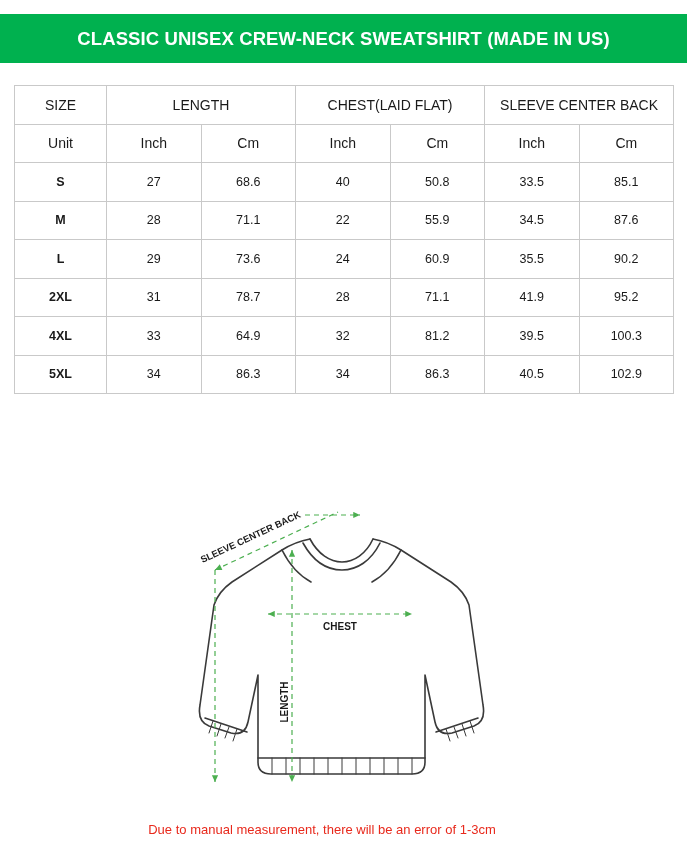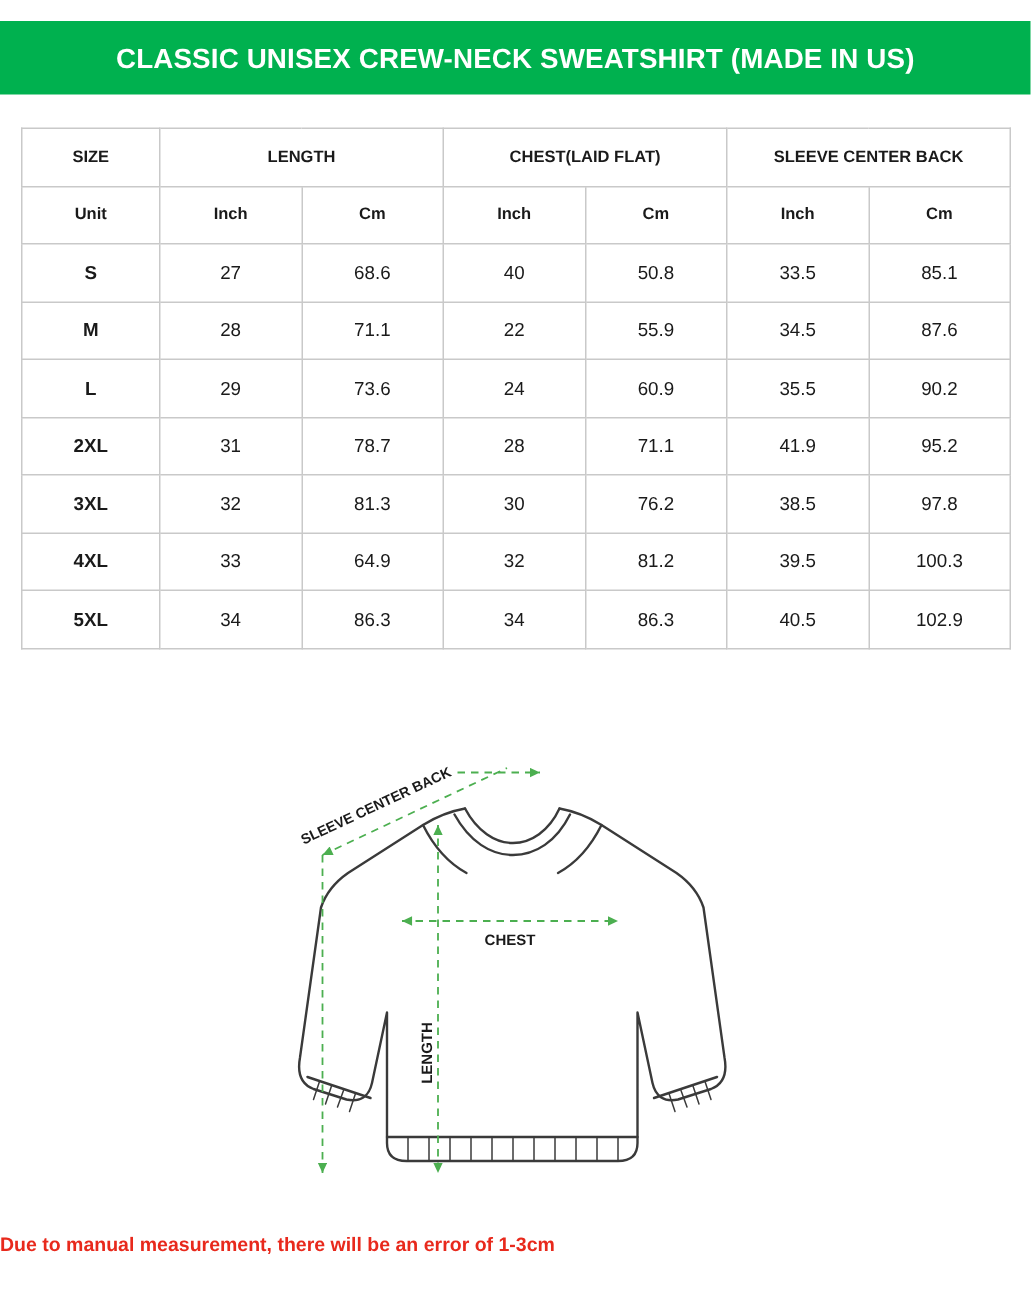--- a/index.html
+++ b/index.html
@@ -53,22 +53,22 @@
   table.size-chart td {
     border: 1px solid #c9c9c9;
     text-align: center;
     font-size: 12.5px;
     color: #1a1a1a;
     height: 38.5px;
     padding: 0;
     vertical-align: middle;
   }
   table.size-chart thead th {
-    font-weight: bold;
-    font-size: 11px;
+    font-weight: normal;
+    font-size: 14px;
     margin-left: 16px;
   }
   table.size-chart tbody td.size-cell {
     font-weight: bold;
   }
   col.c-size { width: 92px; }
   col.c-num  { width: 94.5px; }
 
   
   .diagram {
@@ -79,23 +79,24 @@
     height: 325px;
   }
   .diagram svg { display: block; }
 
   
   .footer-note {
     position: absolute;
     left: 0;
     top: 822px;
     width: 644px;
+    text-align: center;
     color: #e8291c;
     font-size: 13px;
-    font-weight: bold;
+    font-weight: normal;
   }
 </style>
 </head>
 <body>
 
 <div class="header-banner" style="background: rgb(0, 177, 79);">
   <div class="header-title">CLASSIC UNISEX CREW-NECK SWEATSHIRT (MADE IN US)</div>
 </div>
 
 <div class="table-wrap">
@@ -155,29 +156,20 @@
         <td>90.2</td>
       </tr>
       <tr>
         <td class="size-cell">2XL</td>
         <td>31</td>
         <td>78.7</td>
         <td>28</td>
         <td>71.1</td>
         <td>41.9</td>
         <td>95.2</td>
-      </tr>
-      <tr>
-        <td class="size-cell">3XL</td>
-        <td>32</td>
-        <td>81.3</td>
-        <td>30</td>
-        <td>76.2</td>
-        <td>38.5</td>
-        <td>97.8</td>
       </tr>
       <tr>
         <td class="size-cell">4XL</td>
         <td>33</td>
         <td>64.9</td>
         <td>32</td>
         <td>81.2</td>
         <td>39.5</td>
         <td>100.3</td>
       </tr>

